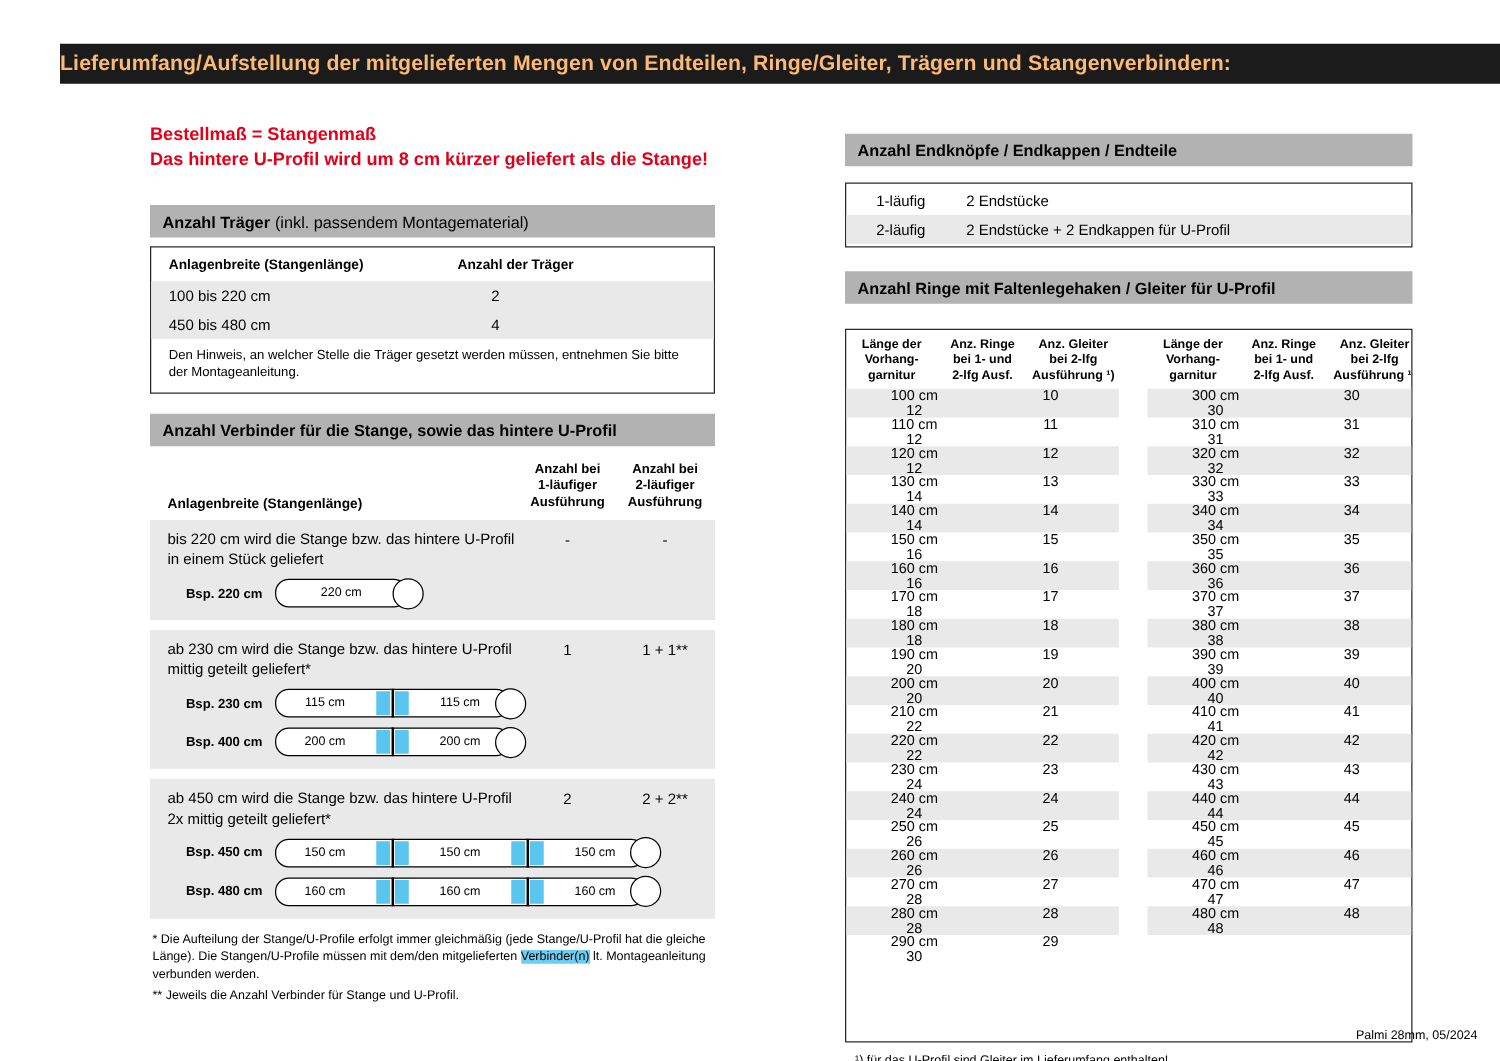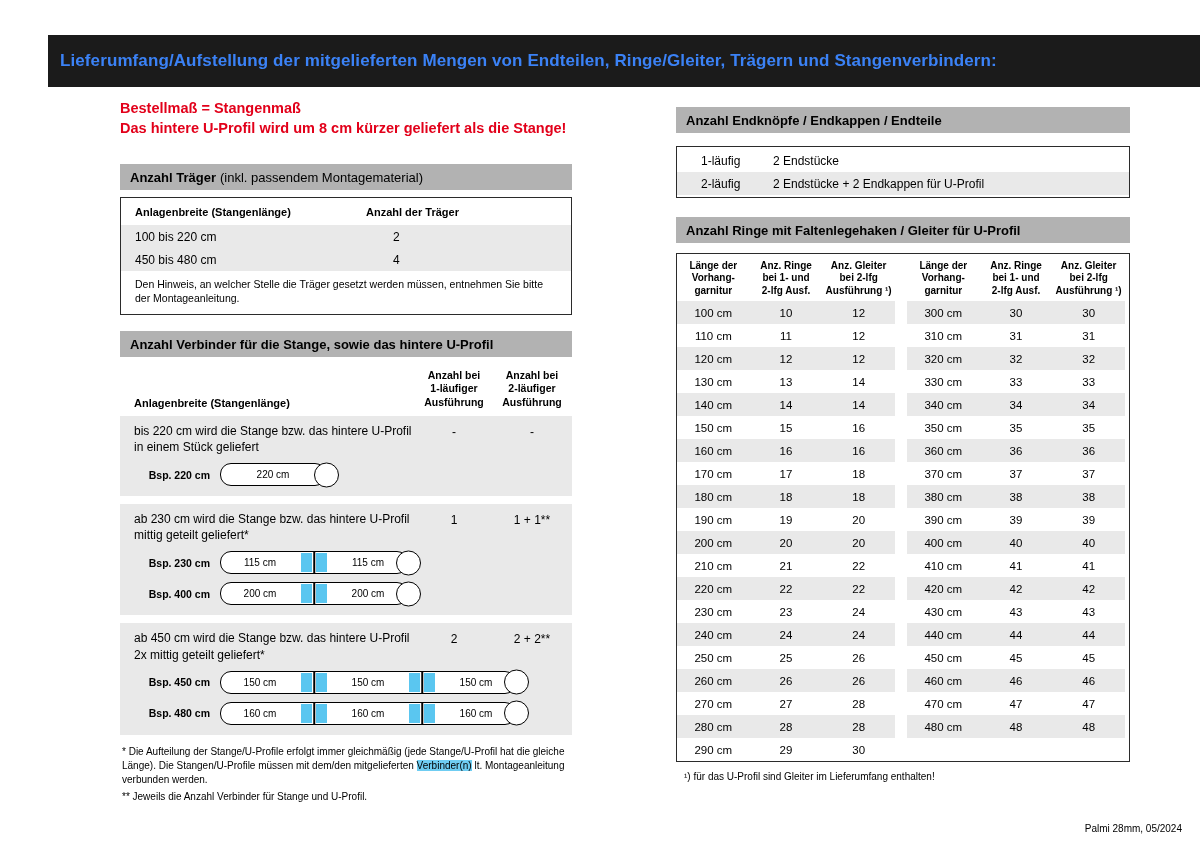--- a/index.html
+++ b/index.html
@@ -1,21 +1,21 @@
 <!DOCTYPE html>
 <html><head>
 <meta charset="utf-8">
 <style>
   * { margin:0; padding:0; box-sizing:border-box; }
   html,body { background:#fff; }
   body { width:1200px; height:849px; font-family:"Liberation Sans", sans-serif; color:#000; position:relative; overflow:hidden; }
   .page { position:relative; width:1200px; height:849px; }
 
-  .titlebar { position:absolute; left:48px; top:35px; width:1152px; height:52px; background:#1b1b1b; color:#3b82f6;
-              display:flex; align-items:center; padding-left:12px; font-weight:bold; font-size:17px; letter-spacing:.1px; }
+  .titlebar { position:absolute; left:48px; top:35px; width:1152px; height:32px; background:#1b1b1b; color:#fdba74;
+              display:flex; align-items:center; font-weight:bold; font-size:17px; letter-spacing:.1px; }
 
   .left-col  { position:absolute; left:120px; top:98px;  width:452px; }
   .right-col { position:absolute; left:676px; top:107px; width:454px; }
 
   .red-notice { color:#e2001a; font-weight:bold; font-size:14.5px; line-height:1.38; margin-bottom:26px; }
 
   .sec-header { background:#b2b2b2; height:26px; display:flex; align-items:center; padding-left:10px; font-size:13px; }
   .sec-header b { font-weight:bold; }
   .sec-header .hdr-rest { font-weight:normal; margin-left:4px; }
 
@@ -53,25 +53,25 @@
   .footnotes { font-size:10px; line-height:1.4; margin-top:10px; padding-left:2px; padding-right:6px; }
   .fn2 { margin-top:3px; }
   .hl { background:#6fcdf2; }
 
   
   .end-box { margin-top:13px; padding:2px 0; }
   .end-box .trow { display:grid; grid-template-columns:72px 1fr; height:23px; align-items:center; padding-left:24px; font-size:12px; }
 
   
   .rings-header { margin-top:19px; }
-  .rings-box { margin-top:10px; display:flex; gap:12px; padding-right:10px; height:509px; overflow:hidden; }
+  .rings-box { margin-top:20px; display:flex; gap:23px; padding-right:10px; height:571px; overflow:hidden; }
   .ring-table { width:218px; flex:none; }
   .ring-head { display:grid; grid-template-columns:1fr 1fr 1fr; height:47px; align-items:center; font-size:10px; font-weight:bold;
                text-align:center; white-space:pre-line; line-height:1.22; padding-top:2px; }
-  .ring-table .trow { display:grid; grid-template-columns:1fr 1fr 1fr; height:23px; align-items:center; text-align:center; font-size:11.5px; }
+  .ring-table .trow { display:grid; grid-template-columns:1fr 1fr; height:23px; align-items:center; text-align:center; font-size:11.5px; }
   .rings-footnote { font-size:10px; margin-top:9px; padding-left:8px; }
 
   .footer { position:absolute; right:18px; bottom:15px; font-size:10px; }
 </style>
 </head>
 <body>
 
 <div class="page">
 
   <header class="titlebar">

